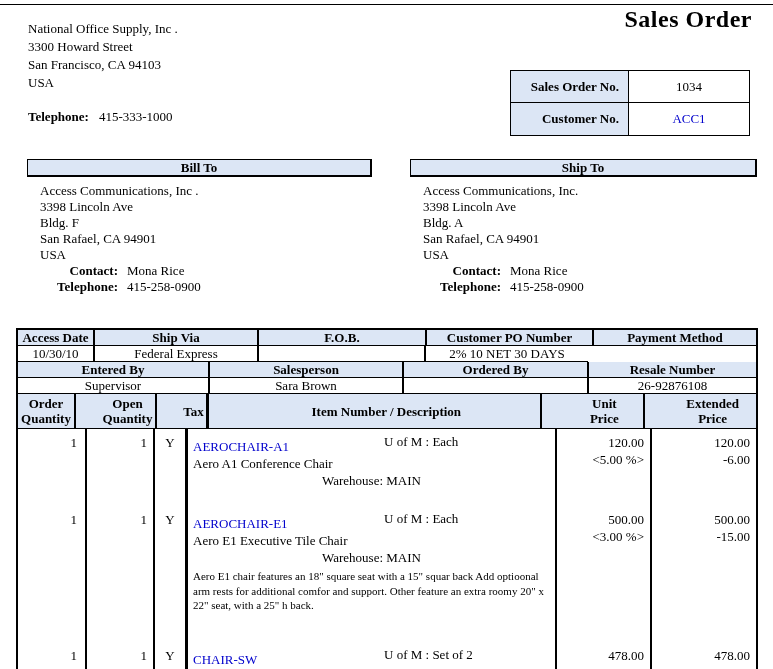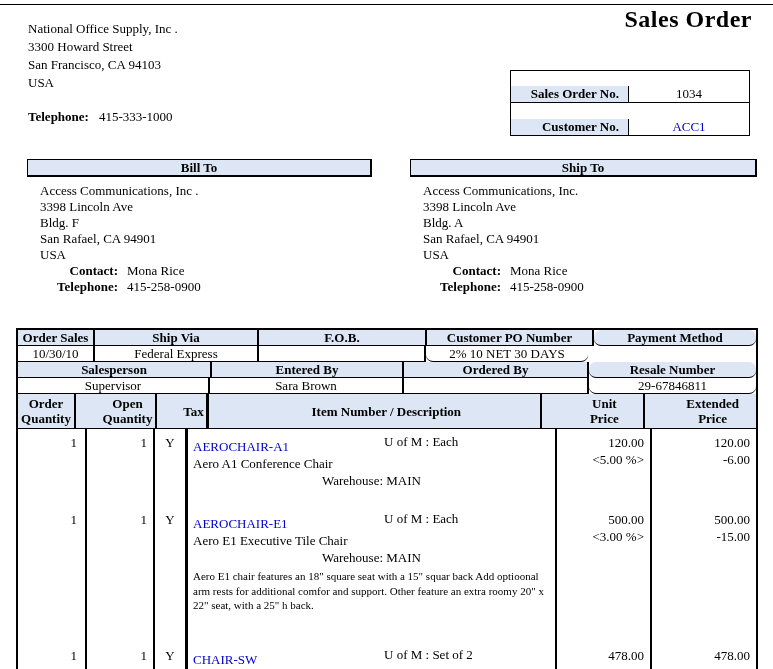--- a/index.html
+++ b/index.html
@@ -16,21 +16,21 @@
   .company { position:absolute; left:28px; top:20px; line-height:18px; }
   .phone-row { margin-top:16px; }
   .b { font-weight:bold; }
   .lbl-gap { display:inline-block; min-width:10px; }
 
   
   .title { position:absolute; top:6px; right:21px; font-size:24px; font-weight:bold; letter-spacing:.5px; }
 
   
   .order-box { position:absolute; left:510px; top:70px; width:240px; border:1px solid #000; }
-  .ob-row { display:flex; height:32px; border-bottom:1px solid #000;align-items:flex-end; }
+  .ob-row { display:flex; height:32px; border-bottom:1px solid #000; }
   .ob-row.last { border-bottom:none; }
   .ob-label { width:118px; background:var(--hdrbg); border-right:1px solid #000;
               display:flex; align-items:center; justify-content:flex-end;
               padding-right:9px; font-weight:bold; }
   .ob-value { flex:1; display:flex; align-items:center; justify-content:center; }
 
   
   .party { position:absolute; top:159px; }
   .party.bill { left:27px; width:345px; }
   .party.ship { left:410px; width:347px; }
@@ -39,21 +39,21 @@
                   height:18px; line-height:16px; }
   .party-body { padding:6px 0 0 13px; line-height:16px; }
   .kv .k { display:inline-block; width:78px; text-align:right; font-weight:bold; }
   .kv .v { margin-left:9px; }
 
   
   .main-table { position:absolute; left:16px; top:328px; width:742px; border:2px solid #000; }
   .oi-row { display:flex; }
   .oi-cell { height:16px; line-height:15px; text-align:center; border-right:2px solid #000; border-bottom:1px solid #000; overflow:hidden; }
   .oi-cell.hd { background:var(--hdrbg); font-weight:bold; }
-  .oi-cell:last-child { border-right:none;border-radius:7px; }
+  .oi-cell:last-child { border-right:none; }
   .r1a{width:77px}.r1b{width:164px}.r1c{width:168px}.r1d{width:167px}.r1e{width:162px}
   .r2a{width:192px}.r2b{width:194px}.r2c{width:185px}.r2d{width:167px}
 
   .items-header { display:flex; background:var(--hdrbg); border-bottom:1px solid #000; height:35px;gap:24px; }
   .ih-cell { display:flex; flex-direction:column; align-items:center; justify-content:center;
              font-weight:bold; line-height:15px; border-right:2px solid #000; }
   .c1{width:69px}.c2{width:68px}.c3{width:33px;border-right-width:3px}.c4{width:369px}.c5{width:95px}.c6{width:104px;border-right:none}
 
   .items-body { display:block; }
   .item-row { display:flex; }
@@ -137,43 +137,43 @@
       </div>
       <div class="kv">
         <span class="k">Telephone:</span><span class="v">415-258-0900</span>
       </div>
     </div>
   </div>
 
   <div class="main-table">
 
     <div class="oi-row">
-      <div class="oi-cell hd r1a">Order Sales</div>
+      <div class="oi-cell hd r1a">Access Date</div>
       <div class="oi-cell hd r1b">Ship Via</div>
       <div class="oi-cell hd r1c">F.O.B.</div>
       <div class="oi-cell hd r1d">Customer PO Number</div>
       <div class="oi-cell hd r1e">Payment Method</div>
     </div>
     <div class="oi-row">
       <div class="oi-cell r1a">10/30/10</div>
       <div class="oi-cell r1b">Federal Express</div>
       <div class="oi-cell r1d"></div>
       <div class="oi-cell r1e">2% 10 NET 30 DAYS</div>
     </div>
     <div class="oi-row">
+      <div class="oi-cell hd r2a">Entered By</div>
       <div class="oi-cell hd r2b">Salesperson</div>
-      <div class="oi-cell hd r2a">Entered By</div>
       <div class="oi-cell hd r2c">Ordered By</div>
       <div class="oi-cell hd r2d">Resale Number</div>
     </div>
     <div class="oi-row">
       <div class="oi-cell r2a">Supervisor</div>
       <div class="oi-cell r2b">Sara Brown</div>
       <div class="oi-cell r2c"></div>
-      <div class="oi-cell r2d">29-67846811</div>
+      <div class="oi-cell r2d">26-92876108</div>
     </div>
 
     <div class="items-header">
       <div class="ih-cell c1">
         <span>Order</span>
         <span>Quantity</span>
       </div>
       <div class="ih-cell c2">
         <span>Open</span>
         <span>Quantity</span>

